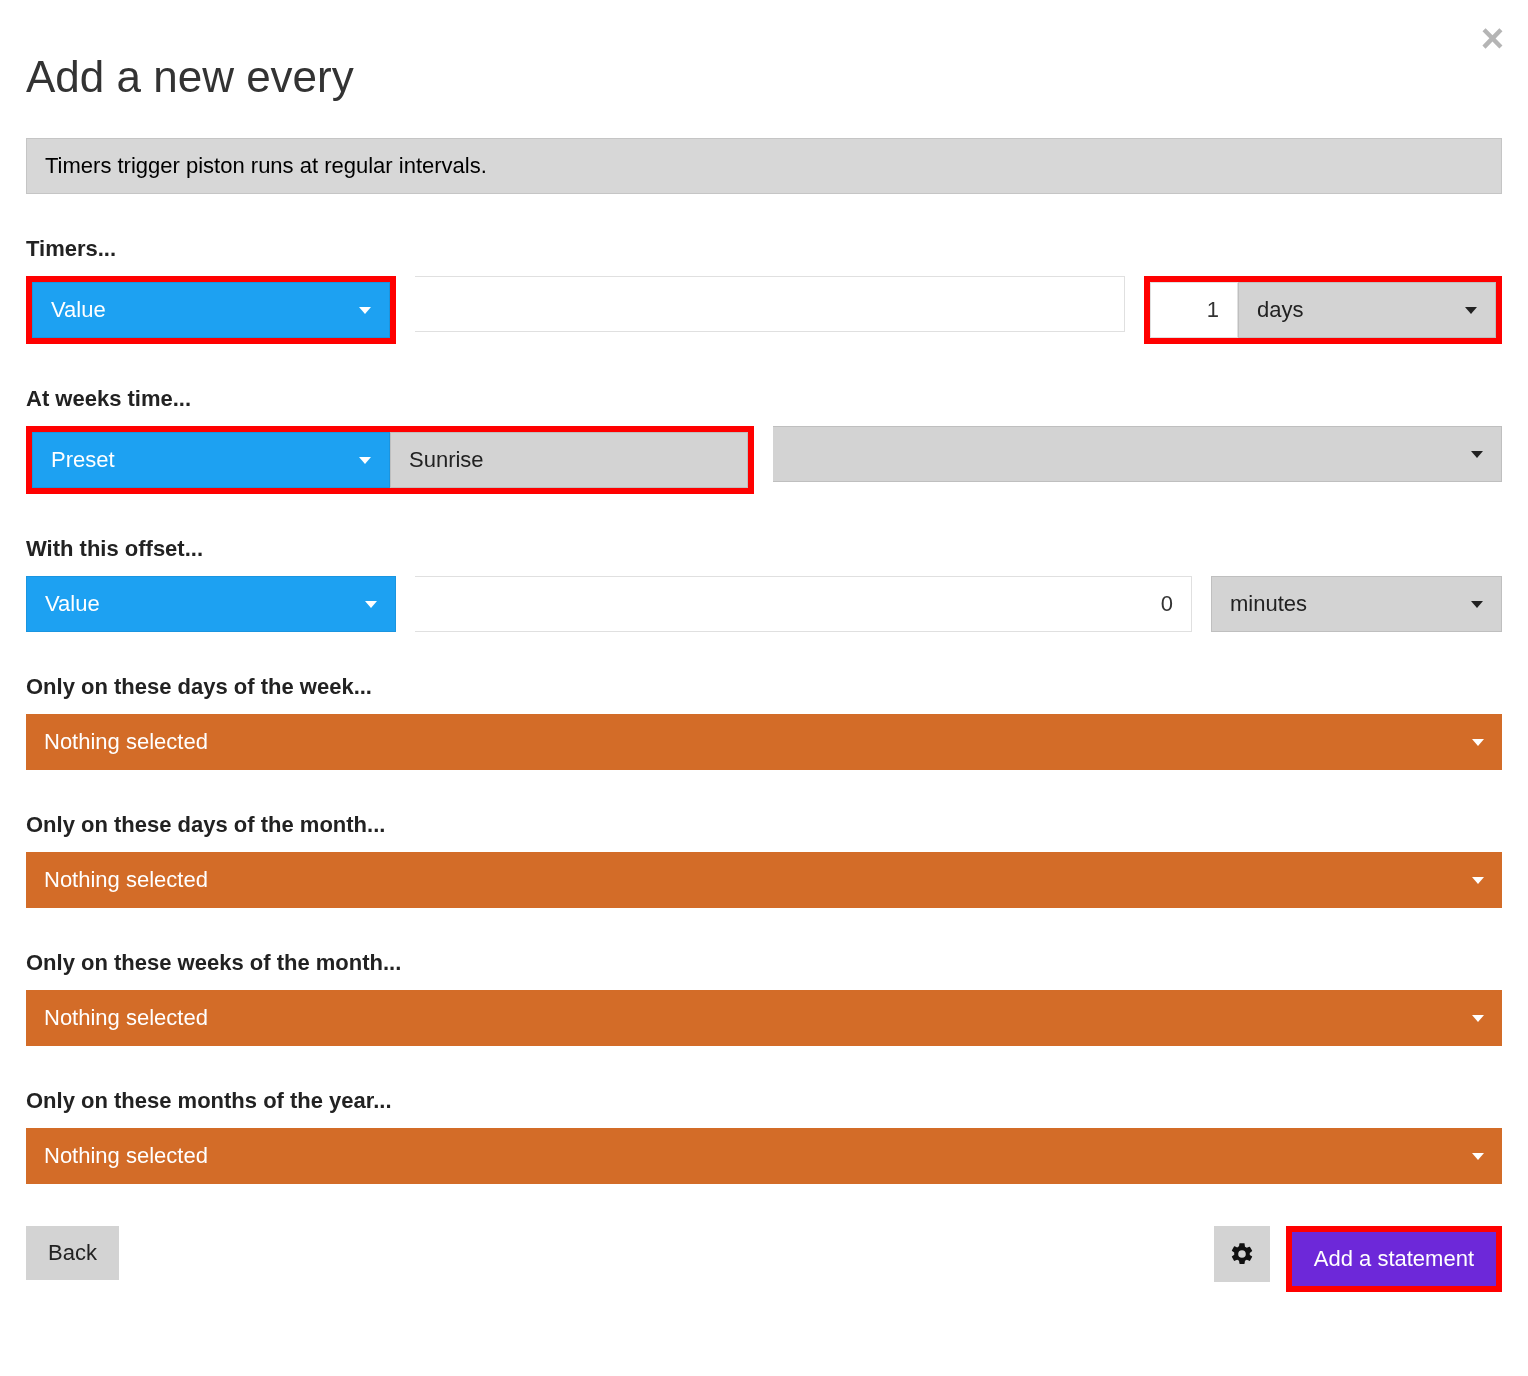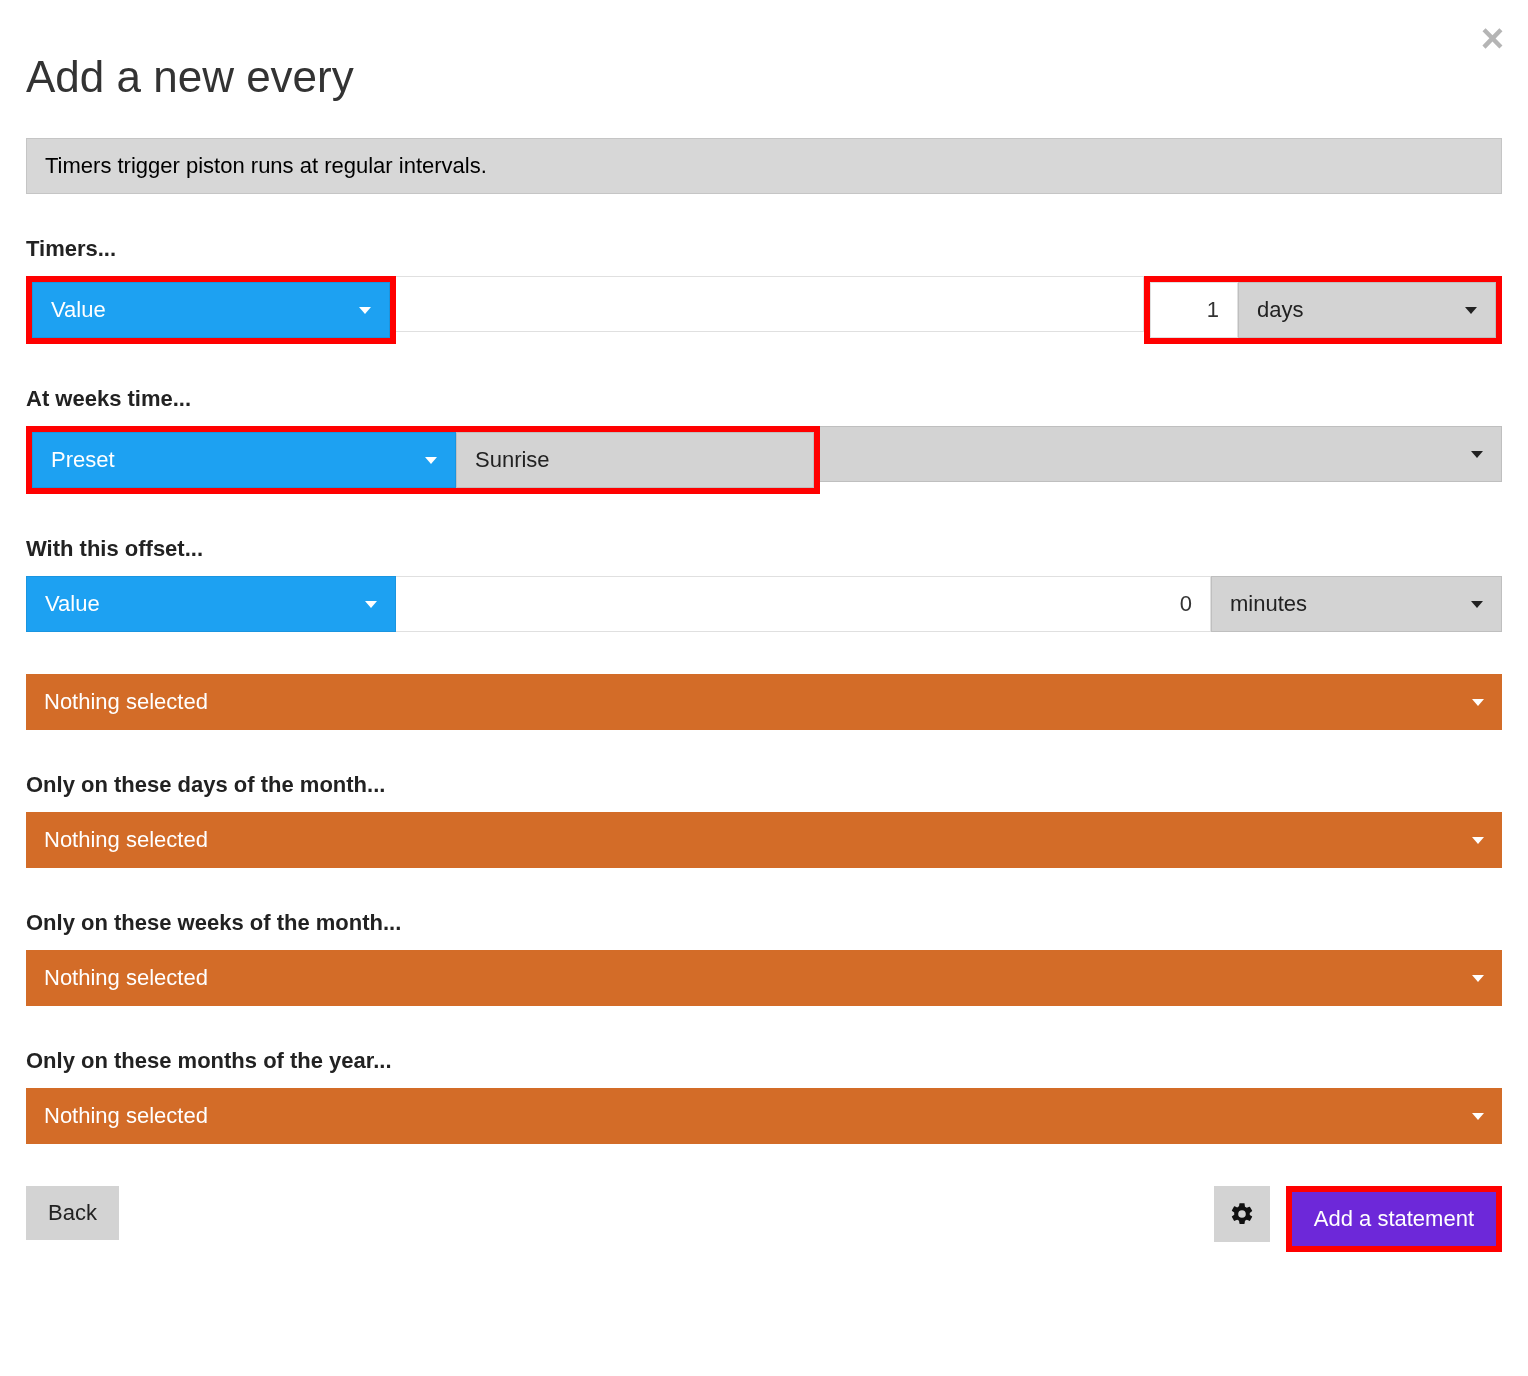--- a/index.html
+++ b/index.html
@@ -47,20 +47,21 @@
     font-weight: 700;
     font-size: 22px;
     margin: 0 0 14px 0;
     color: #222;
   }
   .row {
     display: flex;
     align-items: stretch;
     margin-bottom: 42px;
     box-sizing: border-box;
+    gap: 19px;
   }
   .part-outline {
     box-sizing: border-box;
     border: 6px solid #ff0000;
   }
 
   
   .select-blue, .select-grey, .select-orange, .text-input, .num-input {
     box-sizing: border-box;
     height: 56px;
@@ -179,21 +180,21 @@
       <div class="select-grey" style="width:258px;">
         <span>days</span>
         <span class="caret dark"></span>
       </div>
     </div>
   </div>
 
   <div class="section-label">At weeks time...</div>
   <div class="row">
     <div class="part-outline" style="display:flex;">
-      <div class="select-blue" style="width:424px;">
+      <div class="select-blue" style="width:358px;">
         <span>Preset</span>
         <span class="caret white"></span>
       </div>
       <div class="select-grey" style="width:358px; justify-content:flex-start;">
         <span>Sunrise</span>
       </div>
     </div>
     <div class="select-grey" style="flex:1 1 auto; border-left:none; justify-content:flex-end;">
       <span class="caret dark"></span>
     </div>
@@ -207,20 +208,21 @@
     </div>
     <div class="text-input" style="border-left:none; justify-content:flex-end;">
       <span>0</span>
     </div>
     <div class="select-grey" style="width:291px;">
       <span>minutes</span>
       <span class="caret dark"></span>
     </div>
   </div>
 
+  <div class="section-label">Only on these days of the week...</div>
   <div class="row">
     <div class="select-orange">
       <span>Nothing selected</span>
       <span class="caret white"></span>
     </div>
   </div>
 
   <div class="section-label">Only on these days of the month...</div>
   <div class="row">
     <div class="select-orange">

